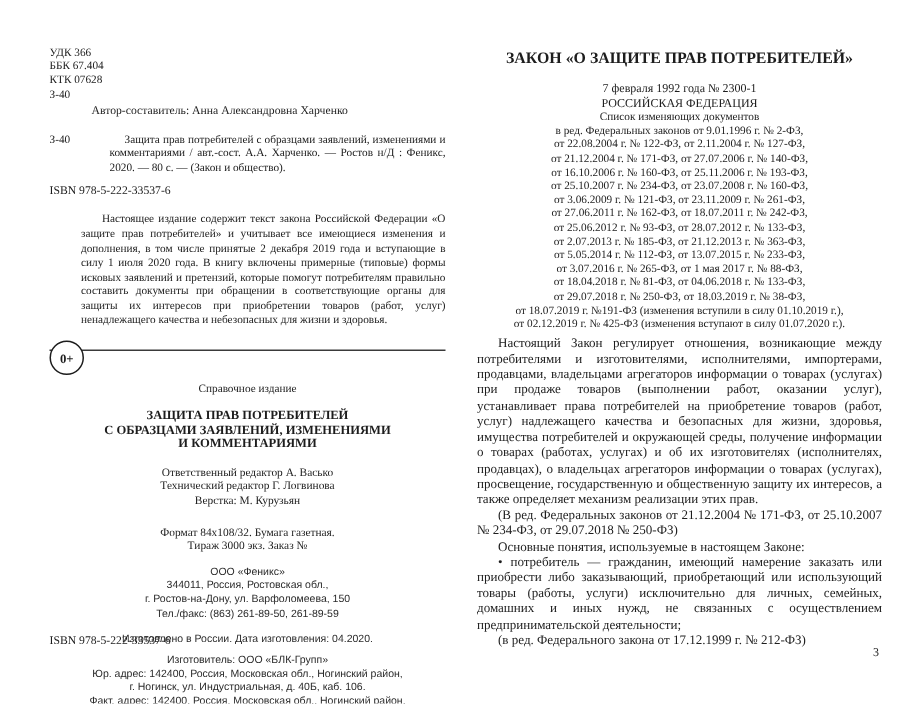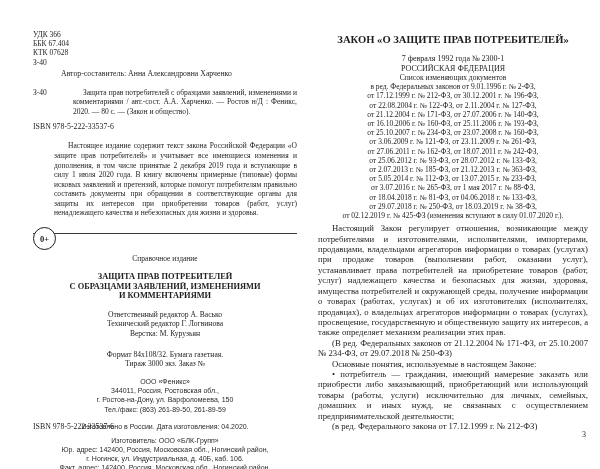--- a/index.html
+++ b/index.html
@@ -124,33 +124,33 @@
   <div class="law-title">ЗАКОН «О ЗАЩИТЕ ПРАВ ПОТРЕБИТЕЛЕЙ»</div>
 
   <div class="law-date">7 февраля 1992 года № 2300-1</div>
 
   <div class="law-country">РОССИЙСКАЯ ФЕДЕРАЦИЯ</div>
 
   <div class="amend-header">Список изменяющих документов</div>
 
   <div class="amendments">
       <div>в ред. Федеральных законов от 9.01.1996 г. № 2-ФЗ,</div>
-      <div>от 17.12.1999 г. № 212-ФЗ, от 30.12.2001 г. № 196-ФЗ,</div>
       <div>от 22.08.2004 г. № 122-ФЗ, от 2.11.2004 г. № 127-ФЗ,</div>
       <div>от 21.12.2004 г. № 171-ФЗ, от 27.07.2006 г. № 140-ФЗ,</div>
       <div>от 16.10.2006 г. № 160-ФЗ, от 25.11.2006 г. № 193-ФЗ,</div>
       <div>от 25.10.2007 г. № 234-ФЗ, от 23.07.2008 г. № 160-ФЗ,</div>
       <div>от 3.06.2009 г. № 121-ФЗ, от 23.11.2009 г. № 261-ФЗ,</div>
       <div>от 27.06.2011 г. № 162-ФЗ, от 18.07.2011 г. № 242-ФЗ,</div>
       <div>от 25.06.2012 г. № 93-ФЗ, от 28.07.2012 г. № 133-ФЗ,</div>
       <div>от 2.07.2013 г. № 185-ФЗ, от 21.12.2013 г. № 363-ФЗ,</div>
       <div>от 5.05.2014 г. № 112-ФЗ, от 13.07.2015 г. № 233-ФЗ,</div>
       <div>от 3.07.2016 г. № 265-ФЗ, от 1 мая 2017 г. № 88-ФЗ,</div>
       <div>от 18.04.2018 г. № 81-ФЗ, от 04.06.2018 г. № 133-ФЗ,</div>
       <div>от 29.07.2018 г. № 250-ФЗ, от 18.03.2019 г. № 38-ФЗ,</div>
+      <div>от 18.07.2019 г. №191-ФЗ (изменения вступили в силу 01.10.2019 г.),</div>
       <div>от 02.12.2019 г. № 425-ФЗ (изменения вступают в силу 01.07.2020 г.).</div>
     </div>
 
   <div class="law-body">
     <p>Настоящий Закон регулирует отношения, возникающие между потребителями и изготовителями, исполнителями, импортерами, продавцами, владельцами агрегаторов информации о товарах (услугах) при продаже товаров (выполнении работ, оказании услуг), устанавливает права потребителей на приобретение товаров (работ, услуг) надлежащего качества и безопасных для жизни, здоровья, имущества потребителей и окружающей среды, получение информации о товарах (работах, услугах) и об их изготовителях (исполнителях, продавцах), о владельцах агрегаторов информации о товарах (услугах), просвещение, государственную и общественную защиту их интересов, а также определяет механизм реализации этих прав.</p>
     <p>(В ред. Федеральных законов от 21.12.2004 № 171-ФЗ, от 25.10.2007 № 234-ФЗ, от 29.07.2018 № 250-ФЗ)</p>
     <p>Основные понятия, используемые в настоящем Законе:</p>
     <p>• потребитель — гражданин, имеющий намерение заказать или приобрести либо заказывающий, приобретающий или использующий товары (работы, услуги) исключительно для личных, семейных, домашних и иных нужд, не связанных с осуществлением предпринимательской деятельности;</p>
     <p>(в ред. Федерального закона от 17.12.1999 г. № 212-ФЗ)</p>
   </div>

